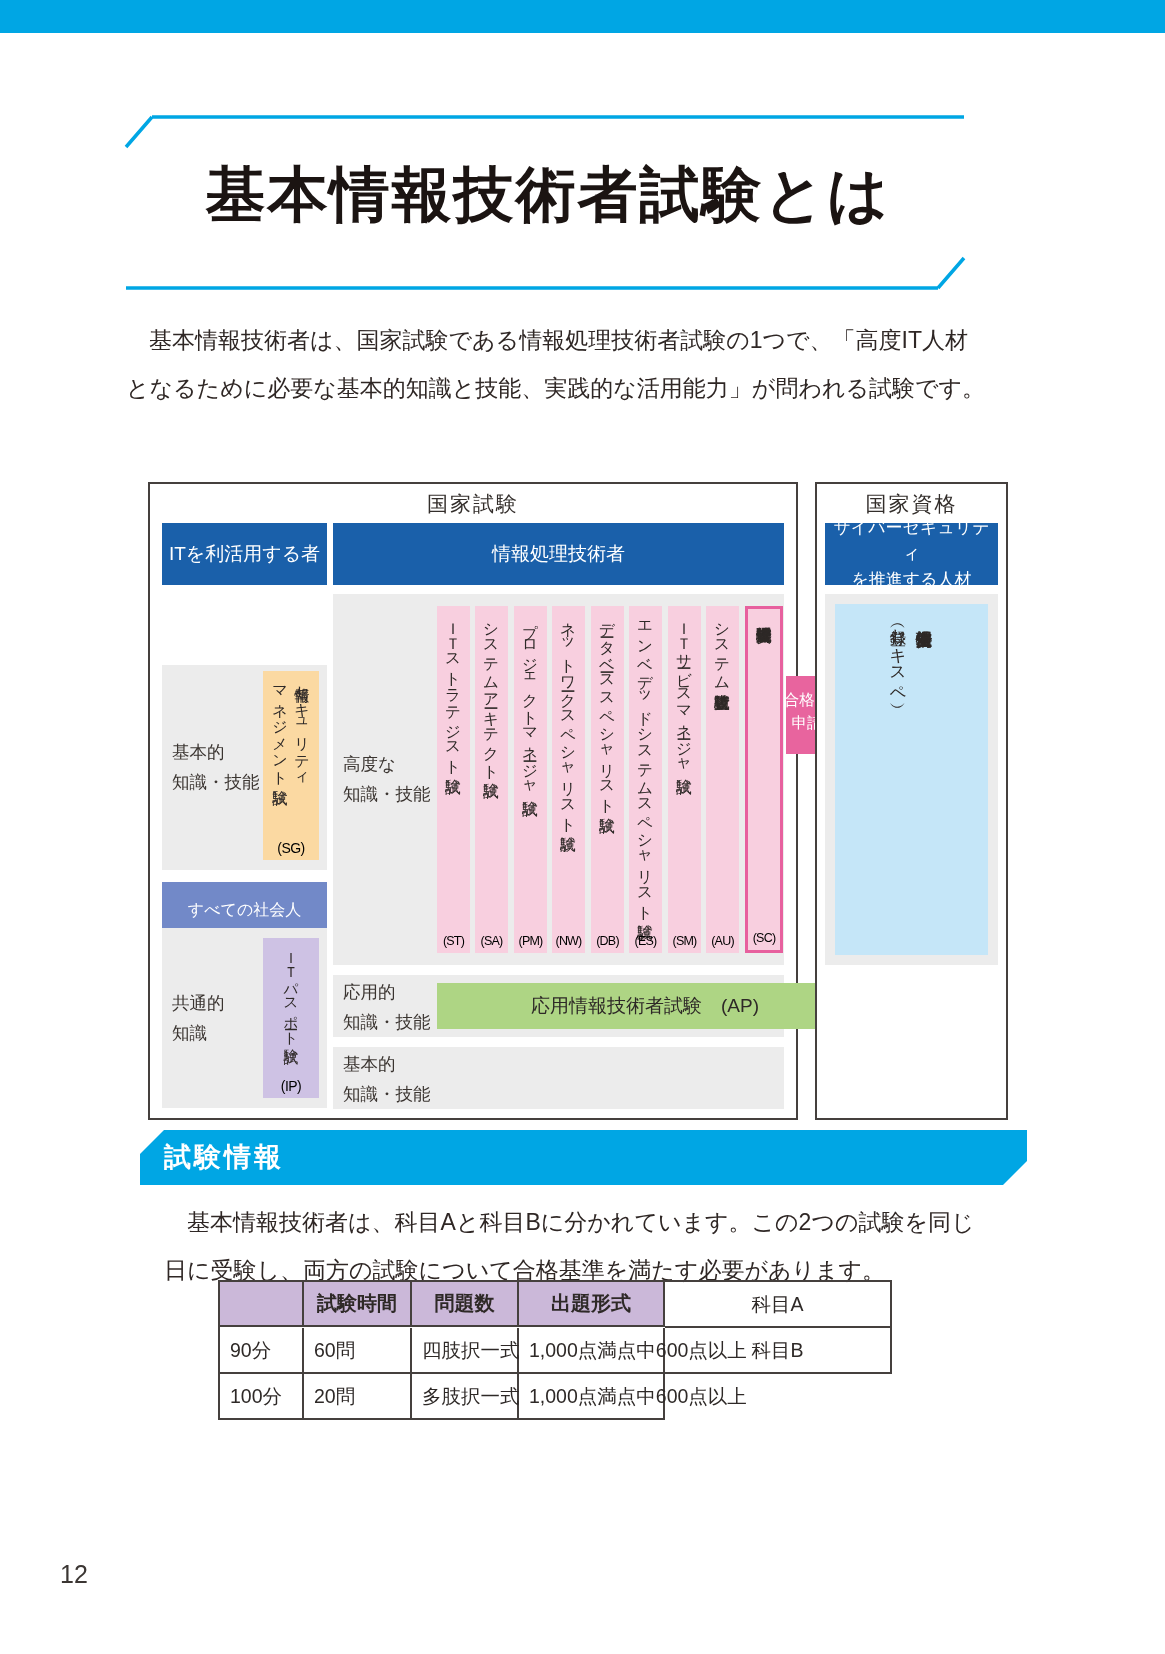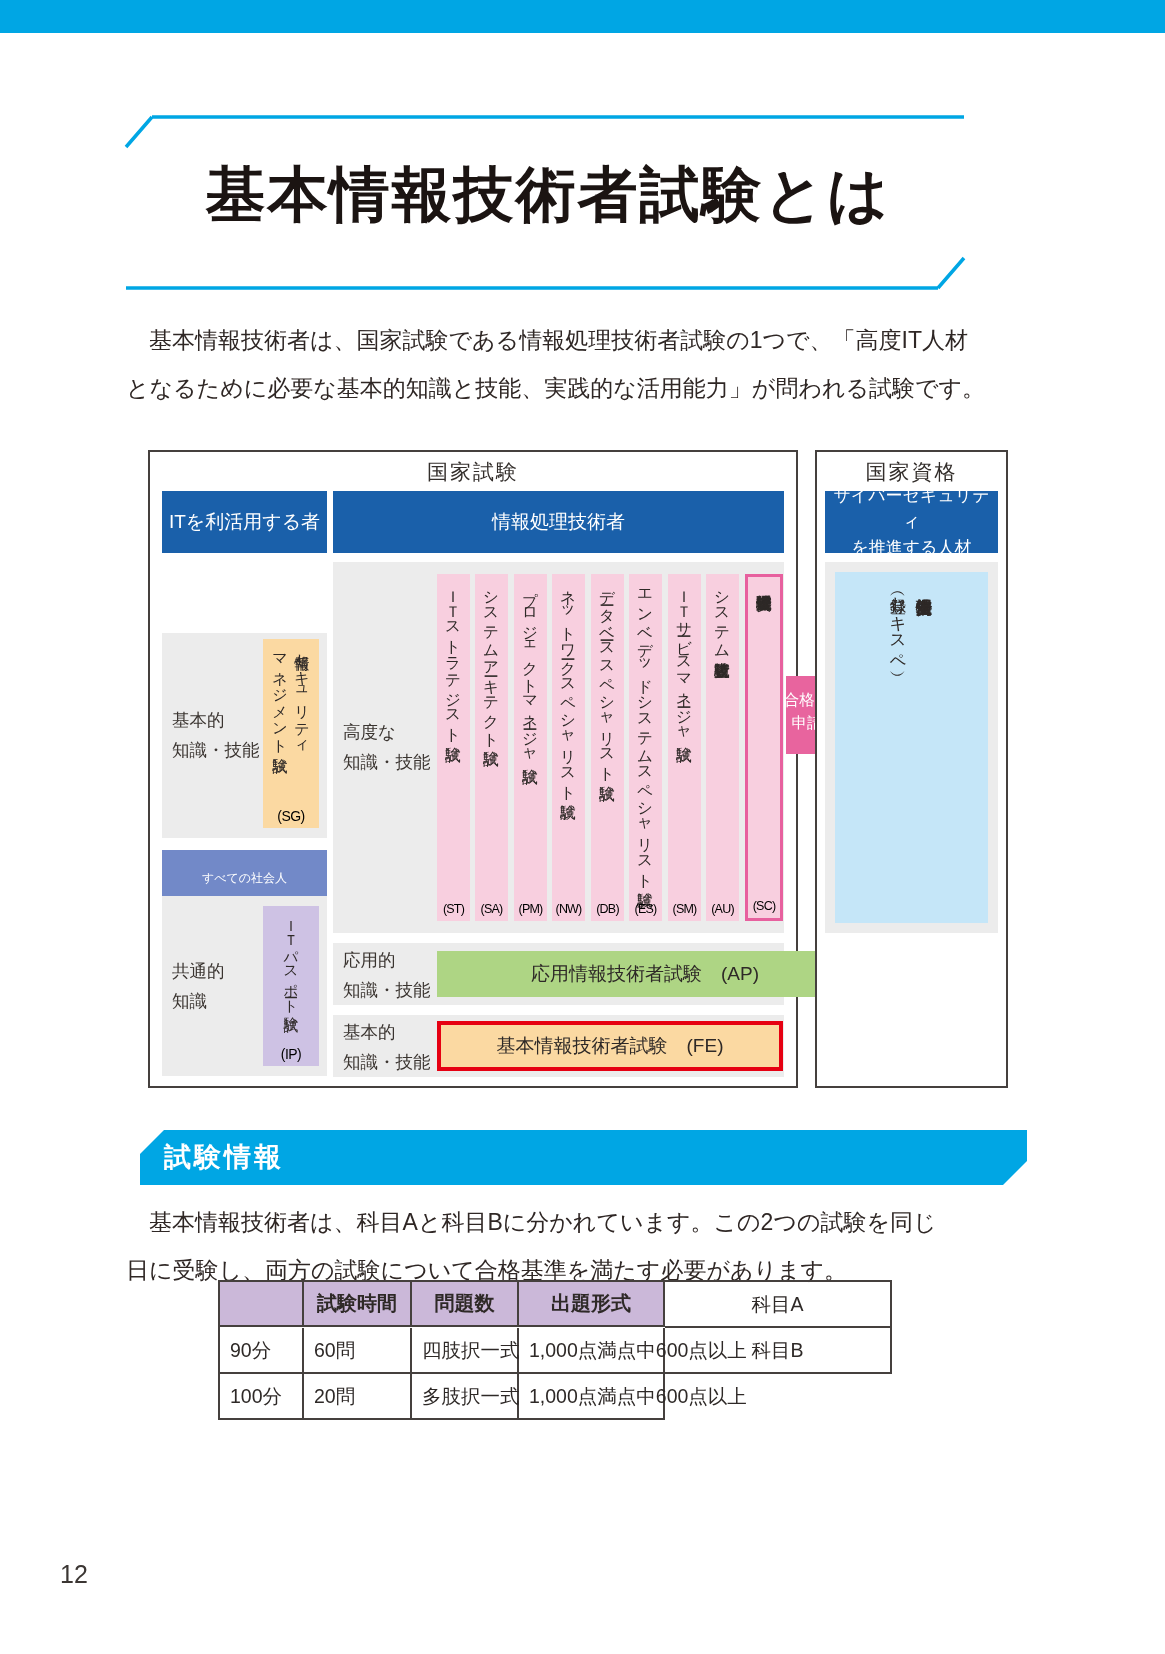--- a/index.html
+++ b/index.html
@@ -13,38 +13,38 @@
   
   .topband { left:0; top:0; width:1165px; height:33px; background:#00a6e4; }
 
   
   .title-rules { left:118px; top:98px; }
   .page-title { left:118px; top:145px; width:860px; text-align:center;
     font-size:60px; font-weight:900; letter-spacing:2px; color:#1b1412; line-height:100px; }
 
   .body-text { left:126px; width:925px; font-size:23px; line-height:48px; color:#2f2725; }
   .p1 { top:316px; }
-  .p2 { top:1198px; }
-
-  
-  .dbox { border:2px solid #45403e; background:#fff; }
+  .p2 { top:1198px;margin-left:38px; }
+
+  
+  .dbox { border:2px solid #45403e; background:#fff;margin-top:32px; }
   .nx { left:148px; top:450px; width:646px; height:634px; }
   .nc { left:815px; top:450px; width:189px; height:634px; }
   .box-title { left:0; top:6px; width:100%; text-align:center; font-size:21px;
     letter-spacing:2px; color:#332e2b; font-weight:500; }
 
   .hdr-dark { background:#1a60aa; color:#fff; text-align:center; }
   .hdr-mid  { background:#7289c8; color:#fff; text-align:center; }
   .gray { background:#ececec; }
   .glabel { position:absolute; left:10px; font-size:17.5px; line-height:30px; color:#3a3430; }
 
   .left-hdr  { left:12px; top:39px;  width:165px; height:62px; font-size:19px; }
   .safe-use  { left:12px; top:110px; width:165px; height:62px; font-size:17.5px; line-height:26px; }
   .g1        { left:12px; top:181px; width:165px; height:205px; }
-  .all-band  { left:12px; top:398px; width:165px; height:56px;  font-size:12px; }
+  .all-band  { left:12px; top:398px; width:165px; height:56px;  font-size:16px; }
   .g2        { left:12px; top:444px; width:165px; height:180px; }
   .right-hdr { left:183px; top:39px;  width:451px; height:62px; font-size:19px; }
   .adv       { left:183px; top:110px; width:451px; height:371px; }
   .row-ap    { left:183px; top:491px; width:451px; height:62px; }
   .row-fe    { left:183px; top:563px; width:451px; height:62px; }
 
   
   .vexam { position:absolute; display:flex; justify-content:center; }
   .exam-sg { left:101px; top:6px;  width:56px; height:189px; background:#fbd9a2; }
   .exam-ip { left:101px; top:10px; width:56px; height:160px; background:#cec2e4; }
@@ -187,21 +187,20 @@
 
     <div class="abs gray row-ap">
       <div class="glabel pre" style="top:2px">応用的
 知識・技能</div>
       <div class="bigbox green">応用情報技術者試験　(AP)</div>
     </div>
 
     <div class="abs gray row-fe">
       <div class="glabel pre" style="top:2px">基本的
 知識・技能</div>
-      <div class="bigbox fe">基本情報技術者試験　(FE)</div>
     </div>
   </section>
 
   <div class="abs arrow-body"></div>
   <div class="abs arrow-tip"></div>
   <div class="abs arrow-label pre">合格後
 申請</div>
 
   <section class="abs dbox nc">
     <div class="abs box-title">国家資格</div>

